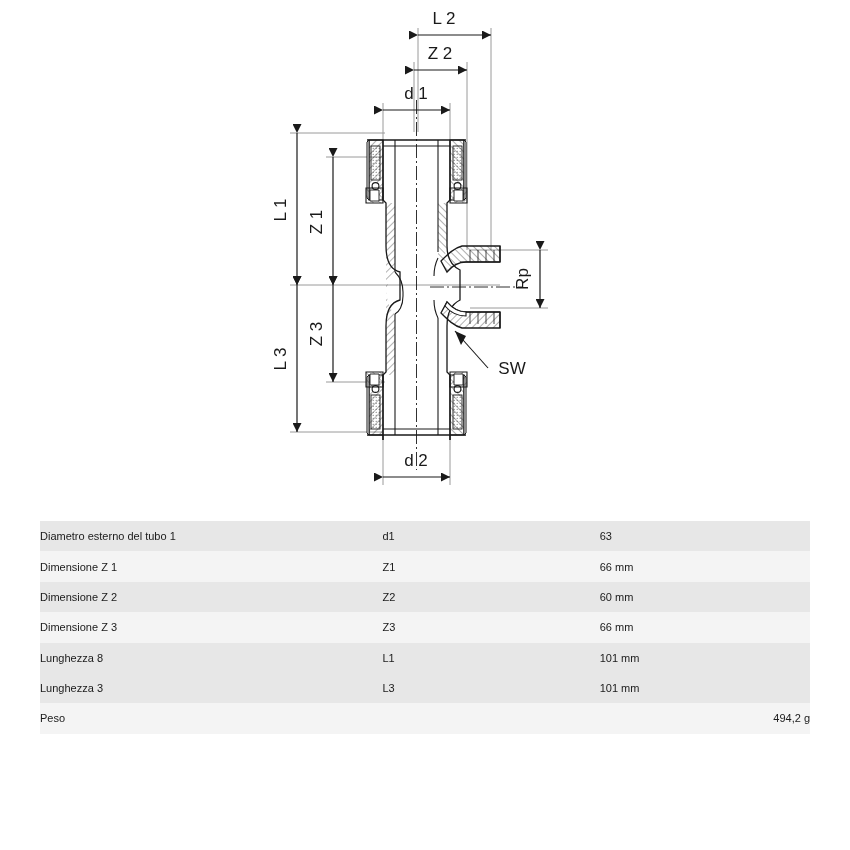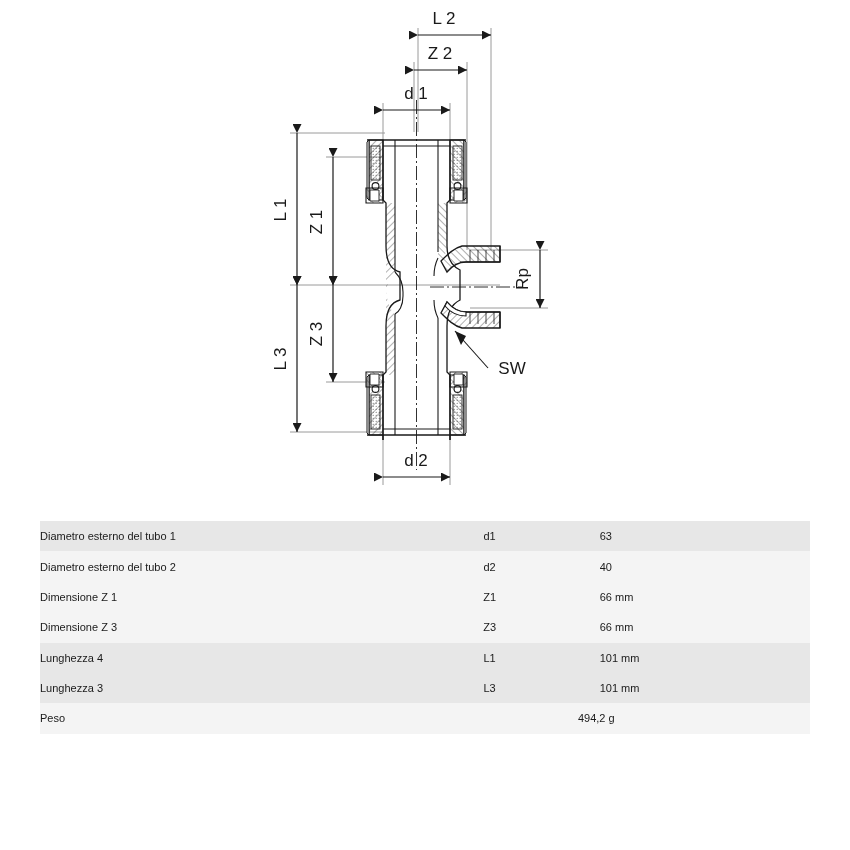--- a/index.html
+++ b/index.html
@@ -27,23 +27,23 @@
   #spec-table tr{height:30.4px;}
   #spec-table td{
     padding:0 0 0 0;
     border:none;
     vertical-align:middle;
     line-height:1.1;
   }
   #spec-table tr.odd td{background:#e7e7e7;}
   #spec-table tr.even td{background:#f4f4f4;}
   td.c-label{width:342px;padding-left:12px;text-align:left;}
-  td.c-sym{width:216px;text-align:center;}
+  td.c-sym{width:216px;text-align:left;}
   td.c-val{width:212px;text-align:left;}
-  td.c-merge{text-align:center;}
+  td.c-merge{text-align:right;}
   .colspacer{background:#ffffff;width:3px;padding:0;}
 </style>
 </head>
 <body>
 
 <div id="root">
 
   <div id="drawing-area">
     <svg id="drawing-svg" width="850" height="500" viewBox="0 0 850 500">
       <defs>
@@ -245,48 +245,48 @@
     <tbody>
 
       <tr class="odd">
         <td class="c-label">Diametro esterno del tubo 1</td>
         <td class="colspacer"></td>
         <td class="c-sym">d1</td>
         <td class="colspacer"></td>
         <td class="c-val">63</td>
       </tr>
 
-      <tr class="even">
-        <td class="c-label">Diametro esterno del tubo 2</td>
-        <td class="colspacer"></td>
-        <td class="c-sym">d2</td>
-        <td class="colspacer"></td>
-        <td class="c-val">40</td>
-      </tr>
 
 
       <tr class="even">
         <td class="c-label">Dimensione Z 1</td>
         <td class="colspacer"></td>
         <td class="c-sym">Z1</td>
         <td class="colspacer"></td>
         <td class="c-val">66 mm</td>
       </tr>
 
+      <tr class="odd">
+        <td class="c-label">Dimensione Z 2</td>
+        <td class="colspacer"></td>
+        <td class="c-sym">Z2</td>
+        <td class="colspacer"></td>
+        <td class="c-val">60 mm</td>
+      </tr>
 
       <tr class="even">
         <td class="c-label">Dimensione Z 3</td>
         <td class="colspacer"></td>
         <td class="c-sym">Z3</td>
         <td class="colspacer"></td>
         <td class="c-val">66 mm</td>
       </tr>
 
       <tr class="odd">
-        <td class="c-label">Lunghezza 4</td>
+        <td class="c-label">Lunghezza 8</td>
         <td class="colspacer"></td>
         <td class="c-sym">L1</td>
         <td class="colspacer"></td>
         <td class="c-val">101 mm</td>
       </tr>
 
 
       <tr class="odd">
         <td class="c-label">Lunghezza 3</td>
         <td class="colspacer"></td>

